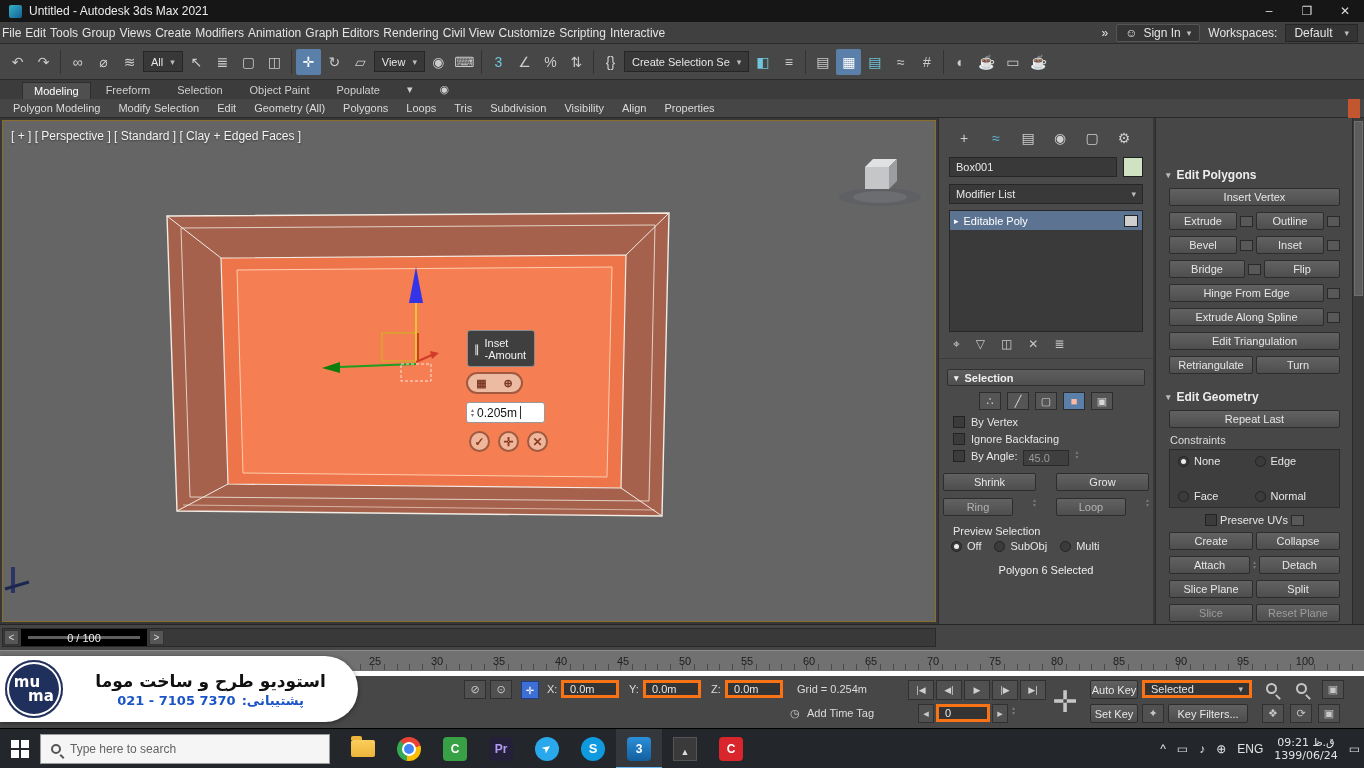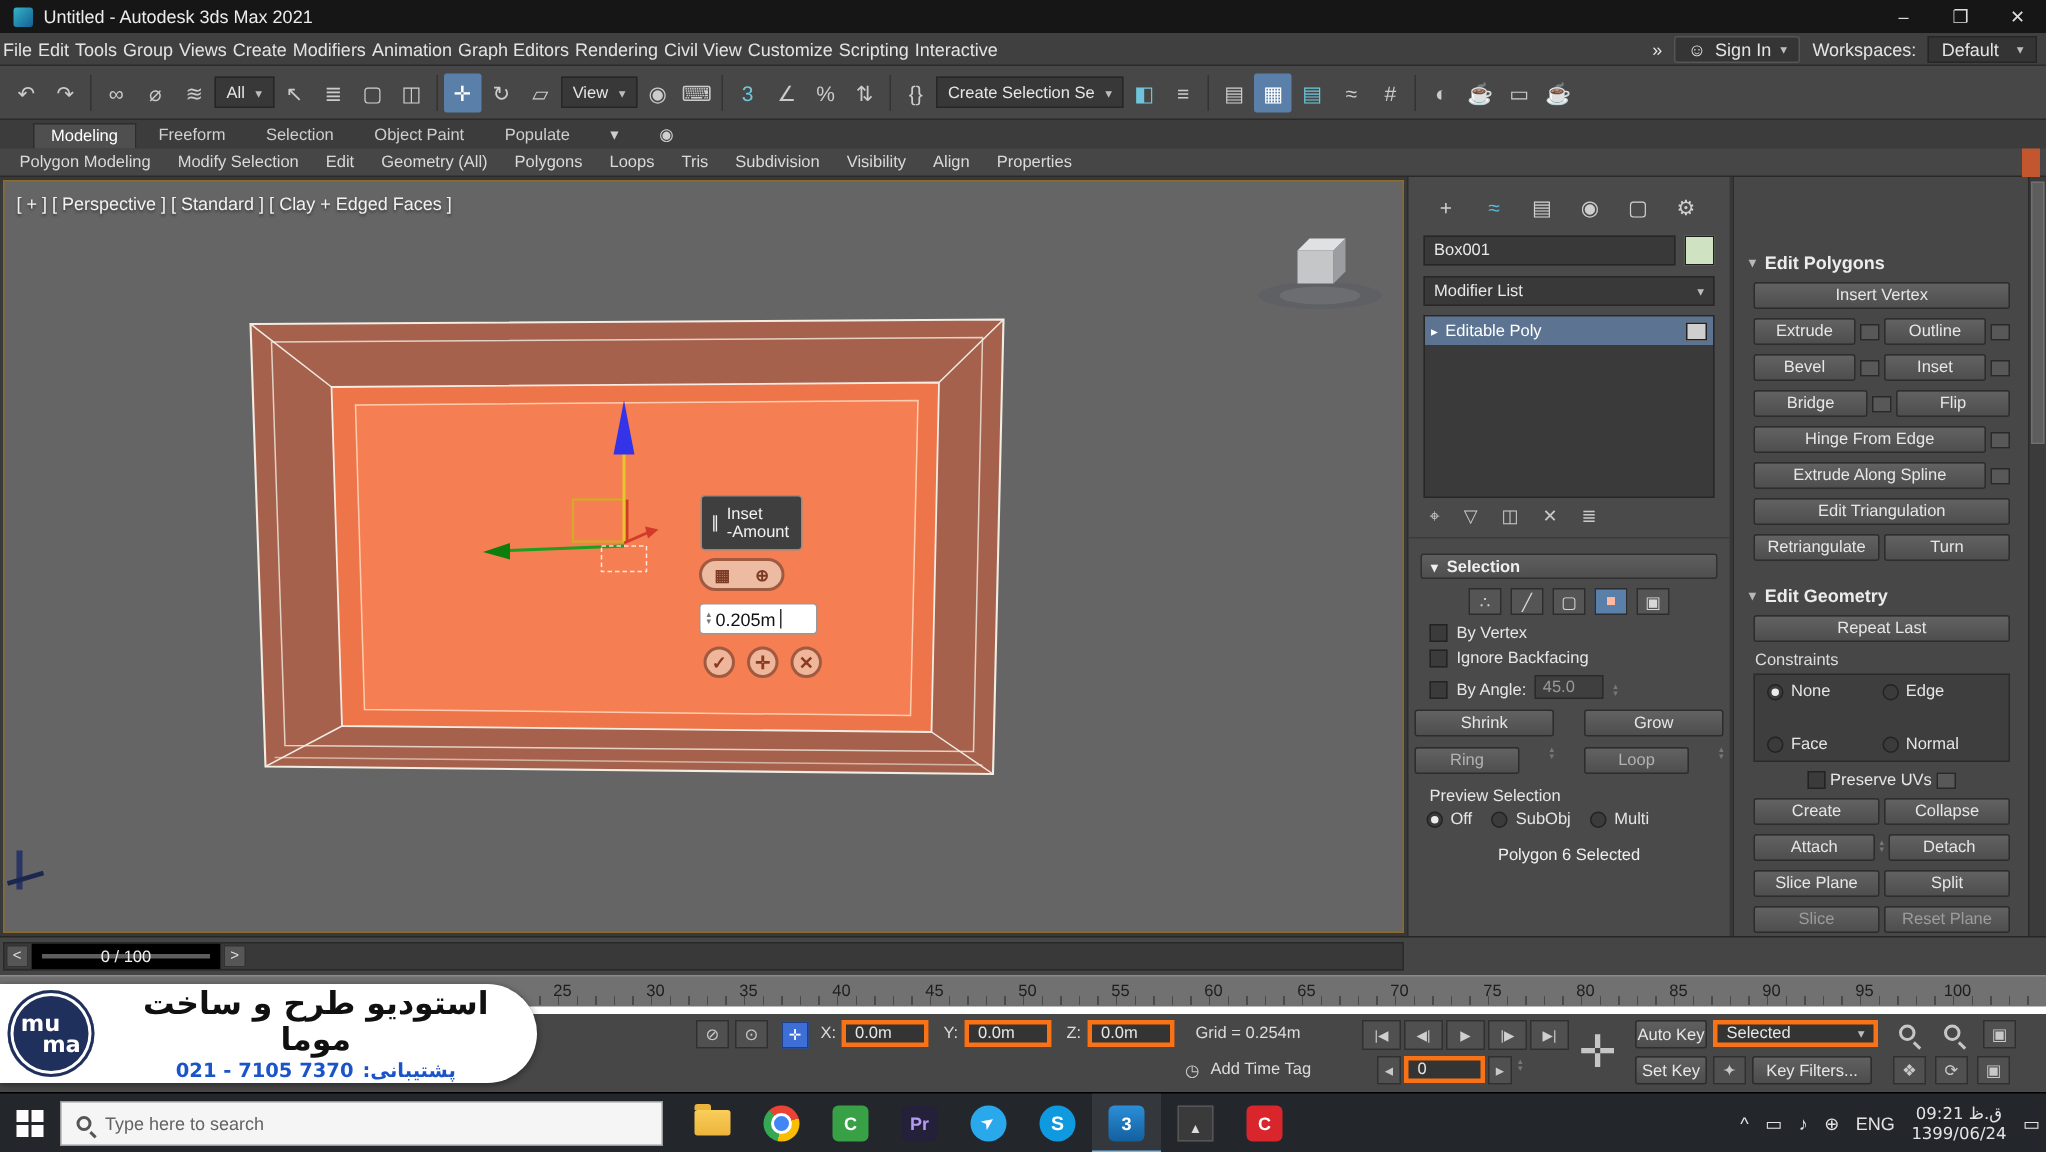--- a/index.html
+++ b/index.html
@@ -52,21 +52,21 @@
 .fld .caret{margin-left:auto}
 .swatch{width:20px;height:20px;background:#cfe3c3;border:1px solid #1f1f1f;margin-left:6px}
 .stack{margin:6px 10px 0;height:122px;background:#3a3a3a;border:1px solid #272727}
 .stackrow{height:19px;background:#5c7492;color:#fff;display:flex;align-items:center;gap:5px;padding:0 4px}
 .bulb{margin-left:auto;width:14px;height:12px;background:#cfcfcf;border:1px solid #222}
 .stacktools{display:flex;gap:16px;padding:5px 14px 7px;color:#c9c9c9;font-size:12px;border-bottom:1px solid #3c3c3c}
 .rollhead{margin:10px 8px 6px;height:17px;background:linear-gradient(#5e5e5e,#4f4f4f);border:1px solid #303030;border-radius:2px;display:flex;align-items:center;gap:6px;padding:0 6px;color:#f0f0f0;font-weight:bold}
 .sorow{display:flex;gap:6px;justify-content:center;margin:4px 0 6px}
 .soi{width:22px;height:18px;display:flex;align-items:center;justify-content:center;background:#555;border:1px solid #2d2d2d;color:#d8d8d8;font-size:11px}
 .soi.on{background:#5a7fa8;color:#ffb9a0}
-.cbrow{display:flex;align-items:flex-end;gap:6px;margin:5px 14px 0}
+.cbrow{display:flex;align-items:flex-start;gap:6px;margin:5px 14px 0}
 .chk{width:12px;height:12px;background:#3b3b3b;border:1px solid #232323}
 .btn{height:18px;background:linear-gradient(#626262,#4e4e4e);border:1px solid #2d2d2d;border-radius:2px;color:#e6e6e6;display:flex;align-items:center;justify-content:center;font-size:11px}
 .btn.dis{color:#9c9c9c}
 .btnrow{display:flex;gap:20px;margin:7px 4px 0}
 .btnrow .btn{flex:1}
 .dim{color:#b2b2b2}
 .radrow{display:flex;align-items:center;gap:5px;margin:3px 12px 0}
 .rad{width:11px;height:11px;border-radius:50%;background:#3b3b3b;border:1px solid #232323;position:relative}
 .rad.on::after{content:"";position:absolute;inset:2px;border-radius:50%;background:#ececec}
 .smallfld{width:46px;height:16px;background:#3f3f3f;border:1px solid #2a2a2a;color:#9a9a9a;display:flex;align-items:center;padding:0 4px}
@@ -101,27 +101,27 @@
 .sbtn2{position:absolute;height:19px;background:linear-gradient(#606060,#4d4d4d);border:1px solid #2d2d2d;border-radius:2px;color:#e6e6e6;display:flex;align-items:center;justify-content:center}
 .mag{position:absolute;width:11px;height:11px;border:2px solid #c6c6c6;border-radius:50%}
 .mag::after{content:"";position:absolute;left:9px;top:9px;width:2px;height:6px;background:#c6c6c6;transform:rotate(-45deg)}
 .blueico{position:absolute;left:521px;top:5px;width:18px;height:18px;background:#3d6fd6;border:1px solid #1e3f86;color:#fff;font-size:10px;display:flex;align-items:center;justify-content:center}
 
 .watermark{position:absolute;left:0;top:656px;width:358px;height:66px;background:#fff;border-radius:0 33px 33px 0;box-shadow:0 1px 5px rgba(0,0,0,.45);display:flex;align-items:center;z-index:30}
 .wmlogo{width:58px;height:58px;margin-left:5px;border-radius:50%;background:#20305c;box-shadow:inset 0 0 0 2px #20305c,inset 0 0 0 4px #fff;color:#fff;display:flex;flex-direction:column;align-items:center;justify-content:center;font-weight:bold;font-size:15px;line-height:14px;font-family:"DejaVu Sans",sans-serif}
 .wmlogo .l1{margin-right:14px}
 .wmlogo .l2{margin-left:14px}
 .wmtext{flex:1;text-align:center;direction:rtl;padding:0 8px;font-family:"DejaVu Sans",sans-serif}
-.wmtitle{color:#101010;font-weight:bold;font-size:21px}
+.wmtitle{color:#101010;font-weight:bold;font-size:17px}
 .wmsub{color:#1a54c8;font-weight:bold;font-size:13px;display:flex;justify-content:center;gap:6px;direction:rtl;margin-top:2px}
 
 .taskbar{position:absolute;left:0;top:728px;width:1364px;height:40px;background:#23262b;display:flex;align-items:center;border-top:1px solid #000}
 .startbtn{width:40px;height:40px;display:flex;align-items:center;justify-content:center}
 .winlogo{width:8px;height:8px;background:#fdfdfd;box-shadow:10px 0 0 #fdfdfd,0 10px 0 #fdfdfd,10px 10px 0 #fdfdfd;margin:-10px 10px 0 0}
-.tsearch{width:402px;height:30px;background:#f5f5f5;border:1px solid #9a9a9a;display:flex;align-items:center;gap:9px;padding:14px 10px;color:#636363;font-size:12px}
+.tsearch{width:290px;height:30px;background:#f5f5f5;border:1px solid #9a9a9a;display:flex;align-items:center;gap:9px;padding:14px 10px;color:#636363;font-size:12px}
 .magi{width:10px;height:10px;border:2px solid #555;border-radius:50%;position:relative;flex:none}
 .magi::after{content:"";position:absolute;left:8px;top:8px;width:2px;height:5px;background:#555;transform:rotate(-45deg)}
 .tapps{display:flex;margin-left:10px}
 .tapp{width:46px;height:40px;display:flex;align-items:center;justify-content:center;position:relative}
 .tapp.active{background:rgba(255,255,255,.08);box-shadow:inset 0 -2px 0 #6cb8f0}
 .folder{width:24px;height:17px;background:linear-gradient(#f9ce5a,#edb43c);border-radius:2px;position:relative}
 .folder::before{content:"";position:absolute;top:-4px;left:0;width:11px;height:4px;background:#edb43c;border-radius:2px 2px 0 0}
 .chrome{width:24px;height:24px;border-radius:50%;background:conic-gradient(from -45deg,#ea4335 0 33%,#fbbc05 33% 66%,#34a853 66% 100%);position:relative}
 .chrome::after{content:"";position:absolute;left:5px;top:5px;width:10px;height:10px;background:#4285f4;border:2px solid #fff;border-radius:50%}
 .sqicon{width:24px;height:24px;border-radius:4px;display:flex;align-items:center;justify-content:center;color:#fff;font-weight:bold;font-size:12px}

